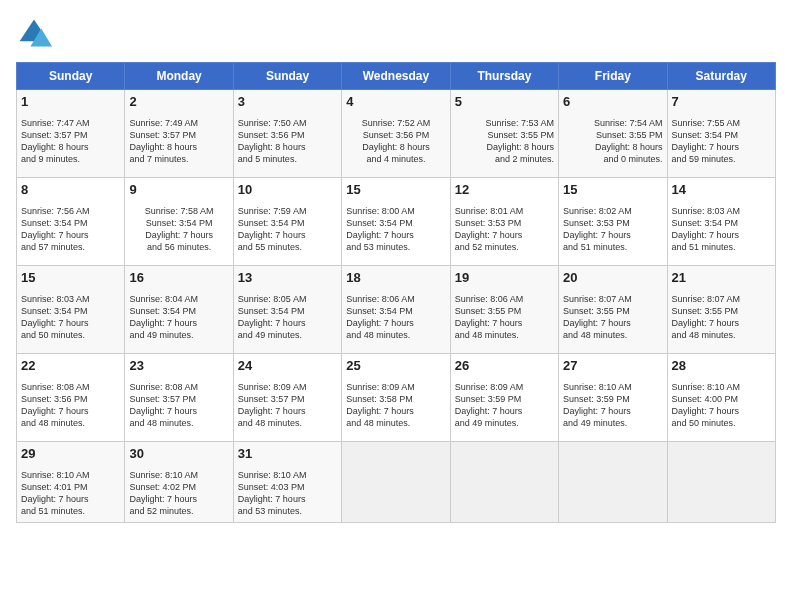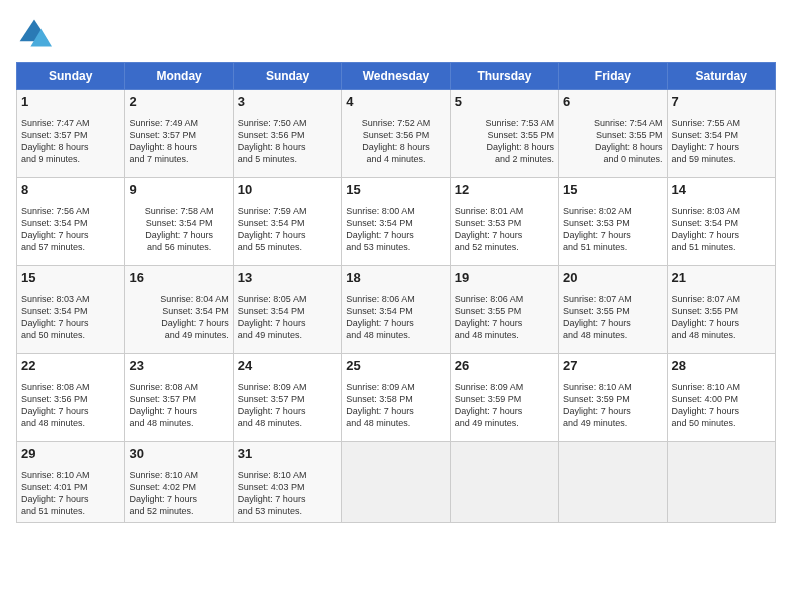--- a/index.html
+++ b/index.html
@@ -232,21 +232,21 @@
       <tr>
         <td>
           <span class="day-num">15</span>
           <div class="day-info" style="white-space: pre-line;">Sunrise: 8:03 AM
 Sunset: 3:54 PM
 Daylight: 7 hours
 and 50 minutes.</div>
         </td>
         <td>
           <span class="day-num">16</span>
-          <div class="day-info" style="white-space: pre-line; text-align: right;">Sunrise: 8:04 AM
+          <div class="day-info" style="white-space: pre-line;">Sunrise: 8:04 AM
 Sunset: 3:54 PM
 Daylight: 7 hours
 and 49 minutes.</div>
         </td>
         <td>
           <span class="day-num">13</span>
           <div class="day-info" style="white-space: pre-line;">Sunrise: 8:05 AM
 Sunset: 3:54 PM
 Daylight: 7 hours
 and 49 minutes.</div>

